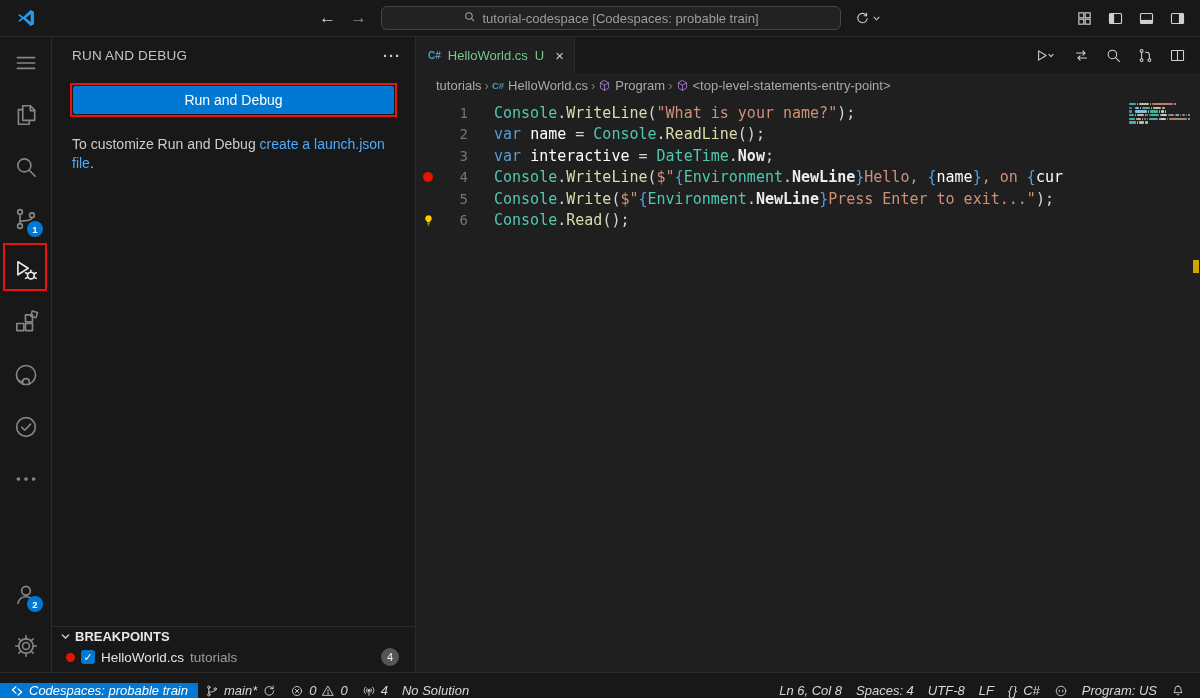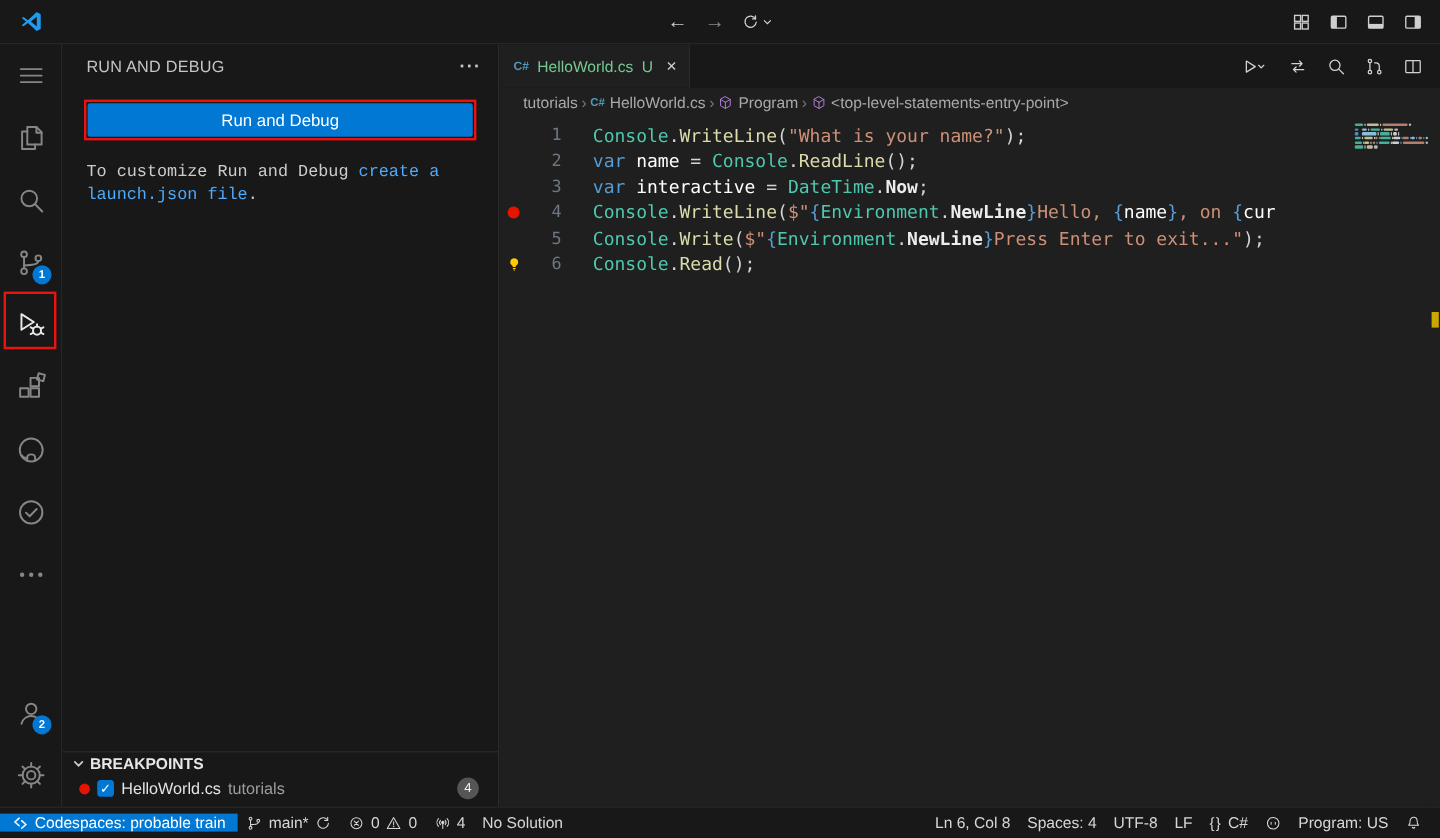--- a/index.html
+++ b/index.html
@@ -37,21 +37,21 @@
 
   
   .sidebar { width:364px; flex:0 0 364px; background:#181818; border-right:1px solid #2b2b2b; display:flex; flex-direction:column; position:relative; }
   .sb-header { height:36px; display:flex; align-items:center; padding:0 14px 0 20px; font-size:13.5px; color:#c5c5c5; letter-spacing:.2px; }
   .sb-header .more { margin-left:auto; font-size:15px; font-weight:bold; color:#cccccc; letter-spacing:1px; cursor:pointer; }
   .section-row { display:flex; align-items:center; gap:4px; padding:2px 8px; font-size:13px; font-weight:bold; color:#e7e7e7; }
   .chev { display:flex; }
   .chev svg { width:11px; height:11px; color:#cccccc; }
   .run-btn-wrap { margin:10px 18px 4px 18px; border:2px solid #ee1111; padding:1px; }
   .run-btn { width:100%; height:28px; background:#0078d4; color:#ffffff; border:none; font-size:14px; font-family:inherit; border-radius:2px; cursor:pointer; }
-  .sb-para { margin:14px 20px 0 20px; font-size:14px; line-height:19px; color:#cccccc;font-family:Liberation Mono, monospace; }
+  .sb-para { margin:14px 20px 0 20px; font-size:14px; line-height:19px; color:#cccccc; }
   .link { color:#4daafc; cursor:pointer; }
   .bp-section { margin-top:auto; border-top:1px solid #2b2b2b; padding-bottom:4px; }
   .bp-row { display:flex; align-items:center; gap:6px; padding:2px 16px 2px 14px; font-size:13.5px; }
   .bp-dot { width:9px; height:9px; border-radius:50%; background:#e51400; flex:0 0 9px; }
   .bp-check { width:14px; height:14px; background:#0078d4; border-radius:3px; color:#fff; font-size:11px; display:flex; align-items:center; justify-content:center; flex:0 0 14px; cursor:pointer; }
   .bp-file { color:#e3e3e3; }
   .bp-path { color:#9d9d9d; }
   .bp-badge { margin-left:auto; background:#555555; color:#f3f3f3; min-width:18px; height:18px; border-radius:10px; font-size:11px; display:flex; align-items:center; justify-content:center; }
 
   
@@ -83,41 +83,48 @@
   .tk-ib{color:#569cd6}.tk-txt{color:#d4d4d4}
 
   .minimap { position:absolute; top:0; right:8px; width:66px; bottom:0; background:#1f1f1f; padding:6px 2px 0 3px; }
   .mm-line { display:flex; gap:1px; height:2.4px; margin-bottom:1.3px; }
   .mm-tok { height:2.4px; border-radius:1px; opacity:.85; }
   .overview-ruler { position:absolute; top:0; right:0; width:8px; bottom:0; background:#1f1f1f; }
   .ov-marker { position:absolute; right:1px; width:6px; height:13px; background:#cca700; }
 
   
   .statusbar { height:26px; flex:0 0 26px; background:#181818; border-top:1px solid #2b2b2b; display:flex; align-items:stretch; font-size:13px; color:#d7d7d7; }
-  .sb-group { display:flex; align-items:center; }
+  .sb-group { display:flex; align-items:flex-end;font-style:italic; }
   .sb-group.right { margin-left:auto; padding-right:8px; }
   .sb-item { display:flex; align-items:center; gap:5px; padding:0 7px; cursor:pointer; }
   .sb-item.accent { background:#0078d4; color:#ffffff; padding:0 10px; }
   .sb-item svg { width:14px; height:14px; }
   .sb-braces { font-size:12.5px; letter-spacing:1px; }
 </style>
 </head>
 <body>
 
 <div class="app">
 
   <div class="titlebar">
     <div class="tb-logo">
       <svg viewBox="0 0 24 24">
           <path fill="#1f9cf0" d="M17.5 2.5 L8.7 10.7 L4.3 7.4 L2.5 8.3 L6.9 12 L2.5 15.7 L4.3 16.6 L8.7 13.3 L17.5 21.5 L21.5 19.4 V4.6 Z M17.6 7.1 v9.8 L11.7 12 Z"></path>
         </svg>
     </div>
     <div class="tb-center">
       <span class="tb-nav">←</span>
       <span class="tb-nav dim">→</span>
+      <div class="tb-search">
+        <span><svg viewBox="0 0 24 24" stroke="currentColor" fill="none" stroke-width="2">
+              <circle cx="11" cy="11" r="6"></circle>
+              <path d="M15.5 15.5 L20.5 20.5"></path>
+            </svg></span>
+        <span>tutorial-codespace [Codespaces: probable train]</span>
+      </div>
       <div class="tb-sync">
         <svg viewBox="0 0 24 24" stroke="currentColor" fill="none" stroke-width="1.7" stroke-linecap="round">
             <path d="M18.5 7.5 A7.5 7.5 0 1 0 19.5 12"></path>
             <polyline points="18.5 3.5 18.5 7.5 14.5 7.5"></polyline>
           </svg>
         <svg viewBox="0 0 14 14" stroke="currentColor" fill="none" stroke-width="1.6" stroke-linecap="round" style="width:9px;height:9px;">
             <path d="M3 5 L7 9 L11 5"></path>
           </svg>
       </div>
     </div>

